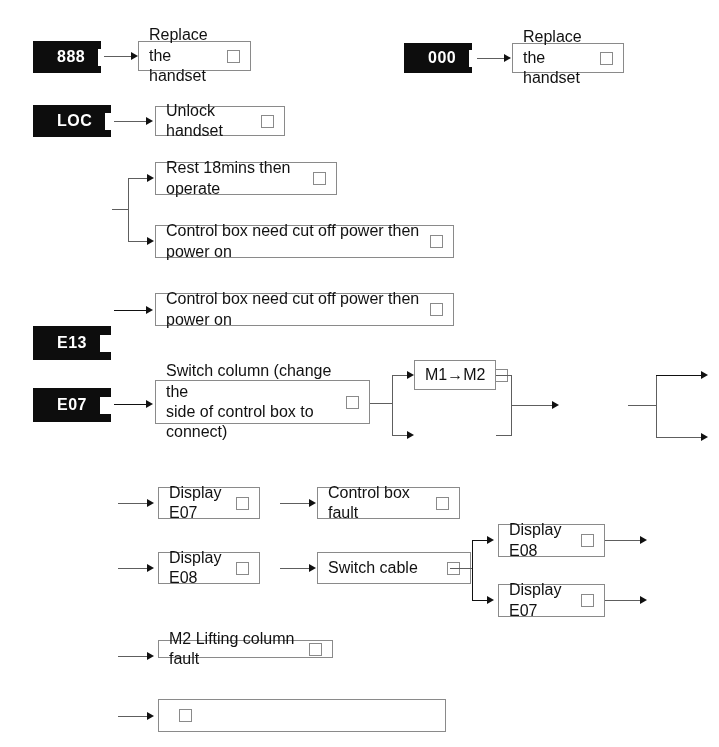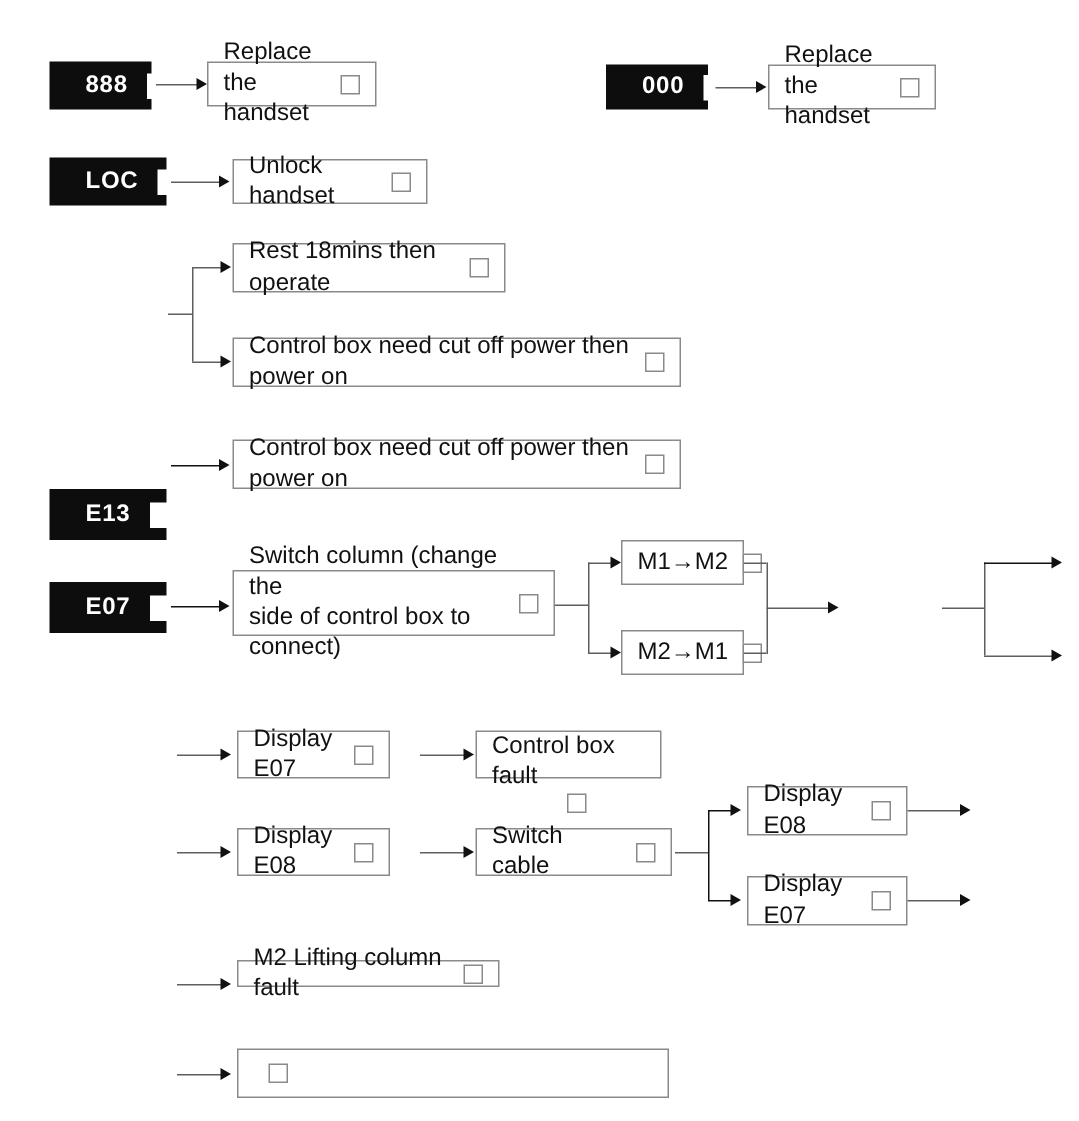--- a/index.html
+++ b/index.html
@@ -175,24 +175,20 @@
   <div class="vline" style="left:392px; top:375px; height:61px;"></div>
   <div class="hline" style="left:392px; top:375px; width:16px;"></div>
   <div class="arrowhead" style="left:407px; top:371px;"></div>
   <div class="hline" style="left:392px; top:435px; width:16px;"></div>
   <div class="arrowhead" style="left:407px; top:431px;"></div>
 
   <div class="tbox" style="left:414px; top:360px; width:82px; height:30px;">
     <span class="tbox-text">M1→M2</span>
     <span class="tbox-check"></span>
   </div>
-  <div class="tbox" style="left:414px; top:420px; width:82px; height:30px;">
-    <span class="tbox-text">M2→M1</span>
-    <span class="tbox-check"></span>
-  </div>
 
   <div class="hline" style="left:496px; top:375px; width:15px;"></div>
   <div class="hline" style="left:496px; top:435px; width:15px;"></div>
   <div class="vline" style="left:511px; top:375px; height:61px;"></div>
   <div class="hline" style="left:511px; top:405px; width:43px;"></div>
   <div class="arrowhead" style="left:552px; top:401px;"></div>
 
 
   <div class="hline" style="left:628px; top:405px; width:28px;"></div>
   <div class="vline" style="left:656px; top:375px; height:62px;"></div>
@@ -202,34 +198,34 @@
   <div class="arrowhead" style="left:701px; top:433px;"></div>
 
   <div class="hline" style="left:118px; top:503px; width:30px;"></div>
   <div class="arrowhead" style="left:147px; top:499px;"></div>
   <div class="tbox" style="left:158px; top:487px; width:102px; height:32px;">
     <span class="tbox-text">Display E07</span>
     <span class="tbox-check"></span>
   </div>
   <div class="hline" style="left:280px; top:503px; width:30px;"></div>
   <div class="arrowhead" style="left:309px; top:499px;"></div>
-  <div class="tbox" style="left:317px; top:487px; width:124px; height:32px;flex-direction:column;">
+  <div class="tbox" style="left:317px; top:487px; width:143px; height:32px;">
     <span class="tbox-text">Control box fault</span>
     <span class="tbox-check"></span>
   </div>
 
   <div class="hline" style="left:118px; top:568px; width:30px;"></div>
   <div class="arrowhead" style="left:147px; top:564px;"></div>
   <div class="tbox" style="left:158px; top:552px; width:102px; height:32px;">
     <span class="tbox-text">Display E08</span>
     <span class="tbox-check"></span>
   </div>
   <div class="hline" style="left:280px; top:568px; width:30px;"></div>
   <div class="arrowhead" style="left:309px; top:564px;"></div>
-  <div class="tbox" style="left:317px; top:552px; width:131px; height:32px;">
+  <div class="tbox" style="left:317px; top:552px; width:154px; height:32px;">
     <span class="tbox-text">Switch cable</span>
     <span class="tbox-check"></span>
   </div>
 
   <div class="hline" style="left:450px; top:568px; width:22px;"></div>
   <div class="vline dark" style="left:472px; top:540px; height:60px;"></div>
   <div class="hline dark" style="left:472px; top:540px; width:16px;"></div>
   <div class="arrowhead" style="left:487px; top:536px;"></div>
   <div class="hline dark" style="left:472px; top:600px; width:16px;"></div>
   <div class="arrowhead" style="left:487px; top:596px;"></div>

